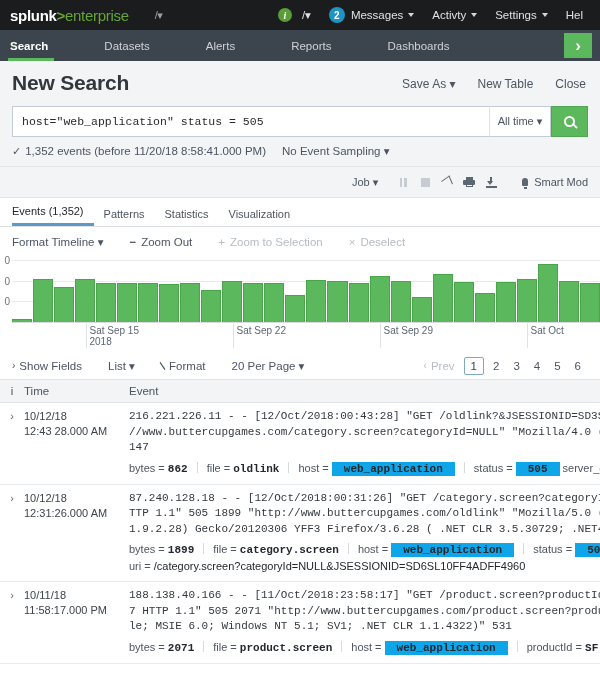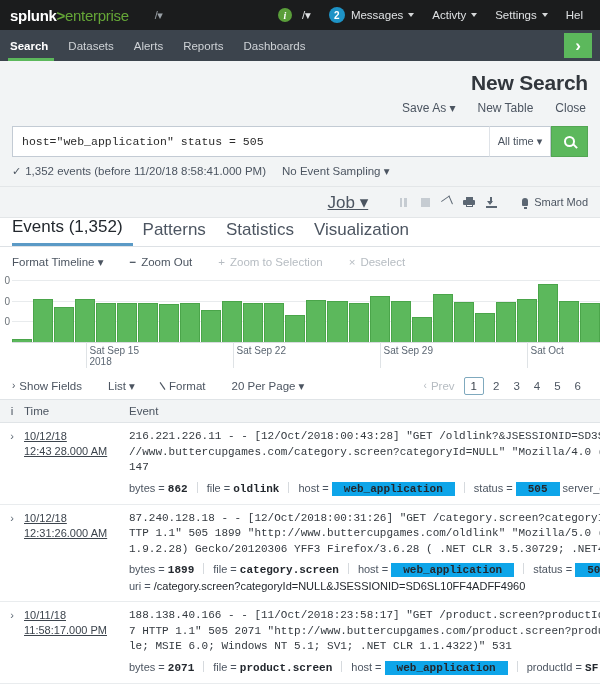--- a/index.html
+++ b/index.html
@@ -43,40 +43,40 @@
     display:flex; align-items:center; justify-content:center; margin-right:6px;
   }
 
   
   .appbar {
     height:31px; background:#3c444d; display:flex; align-items:stretch;
     position:relative;
   }
   .apptab {
     color:#cfd3d7; font-size:11.5px; display:flex; align-items:center;
-    padding:0 10px; white-space:nowrap;
+    padding:0 28px; white-space:nowrap;
   }
   .apptab:first-child { padding-left:10px; }
   .apptab.active { color:#fff; font-weight:bold; }
   .apptab.active::after {
     content:""; position:absolute; bottom:0; height:3px; background:#5cb85c;
     left:8px; width:46px;
   }
   .gtbtn {
     position:absolute; right:8px; top:3px; width:28px; height:25px;
     background:#5cb85c; color:#fff; display:flex; align-items:center;
     justify-content:center; font-size:17px; font-weight:bold;
     font-family:"Liberation Sans", sans-serif; line-height:1;
   }
 
   
   .pagehdr {
     background:#f2f4f5; padding:10px 12px 0 12px; border-bottom:1px solid #e3e6e8;
   }
-  .hdrrow { display:flex; align-items:flex-end;flex-direction:column; }
+  .hdrrow { display:flex; align-items:flex-start; }
   .page-title { font-size:21px; font-weight:bold; color:#32373d; letter-spacing:-.2px; }
   .hdr-actions { margin-left:auto; display:flex; align-items:center; padding-top:6px; }
   .hdr-link { font-size:12px; color:#4c5561; padding:0 11px; white-space:nowrap; }
   .hdr-link:last-child { padding-right:2px; }
 
   
   .searchrow { display:flex; margin-top:11px; height:31px; }
   .searchbox {
     flex:1; background:#fff; border:1px solid #c3cbd4; border-right:none;
     display:flex; align-items:center; padding:0 9px;
@@ -104,21 +104,21 @@
   }
   .check { color:#4c5561; margin-right:4px; font-size:11px; }
   .sampling { margin-left:16px; color:#4c5561; white-space:nowrap; }
 
   
   .jobbar {
     background:#f2f4f5; display:flex; align-items:center; height:31px;
     padding:0 12px; border-bottom:1px solid #e3e6e8;
   }
   .jobbar-right { margin-left:auto; display:flex; align-items:center; }
-  .job-lbl { font-size:17px; color:#4c5561; margin-right:24px; white-space:nowrap;text-decoration:underline; }
+  .job-lbl { font-size:11px; color:#4c5561; margin-right:14px; white-space:nowrap; }
   .jicon { width:22px; display:flex; align-items:center; justify-content:center; color:#5c6773; }
   .jicon.dim { color:#c6ccd2; }
   .ic-pause { display:flex; gap:2px; }
   .ic-pause i { display:block; width:2.5px; height:9px; background:currentColor; }
   .ic-stop { width:9px; height:9px; background:currentColor; }
   .ic-share {
     width:10px; height:9px; border-top:1.6px solid currentColor;
     border-right:1.6px solid currentColor; transform:rotate(-35deg) skewX(-12deg);
   }
   .ic-print { position:relative; width:12px; height:10px; }
@@ -141,21 +141,21 @@
     margin-right:6px; position:relative;
   }
   .bulb::after { content:""; position:absolute; left:1.5px; bottom:-2.5px; width:3px; height:2px; background:#5c6773; }
 
   
   .restabs {
     display:flex; align-items:flex-end; height:29px; padding:0 12px;
     border-bottom:1px solid #dde1e5; background:#fff;
   }
   .restab {
-    font-size:17px; color:#4c5561; padding:0 10px 6px 10px; white-space:nowrap;margin-top:48px;
+    font-size:11px; color:#4c5561; padding:0 10px 6px 10px; white-space:nowrap;margin-top:48px;
   }
   .restab:first-child { padding-left:0; }
   .restab.active { color:#23282e; border-bottom:3px solid #5b9ac6; }
 
   
   .tlctrl {
     display:flex; align-items:center; height:29px; padding:0 12px;
     font-size:11.5px; color:#4c5561; background:#fff;
   }
   .tlctrl .it { margin-right:26px; white-space:nowrap; display:flex; align-items:center; }
@@ -205,21 +205,21 @@
   .evhdr {
     display:flex; background:#f2f4f5; border-top:1px solid #e0e4e7;
     border-bottom:1px solid #e0e4e7; height:24px; align-items:center;
     font-size:11.5px; color:#4c5561;
   }
   .c-i { width:24px; text-align:center; }
   .c-time { width:105px; }
   .c-event { flex:1; }
   .evrow { display:flex; border-bottom:1px solid #e9ecee; padding:6px 0 7px 0; }
   .evrow .c-i { color:#5c6773; font-size:11px; padding-top:1px; }
-  .evtime { font-size:11px; color:#3c444d; line-height:15px; white-space:nowrap;text-decoration:underline; }
+  .evtime { font-size:11px; color:#3c444d; line-height:15px; white-space:nowrap; }
   .evbody { flex:1; padding-right:0; overflow:hidden; }
   .raw {
     font-family:"Liberation Mono", monospace; font-size:11px; color:#33393f;
     line-height:15.5px; white-space:pre; overflow:hidden;
   }
   .fields { margin-top:4px; font-size:11px; color:#4c5561; line-height:16px; white-space:nowrap; overflow:hidden; }
   .fld { display:inline; }
   .fld .k { color:#4c5561; }
   .fld .v { color:#23282e; font-weight:bold;font-family:Liberation Mono, monospace; }
   .fld .v.hl { background:#0ea5e9; padding:1px 12px; font-weight:bold; }

